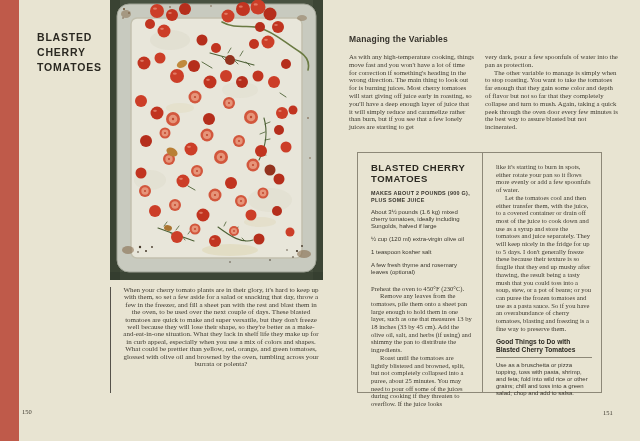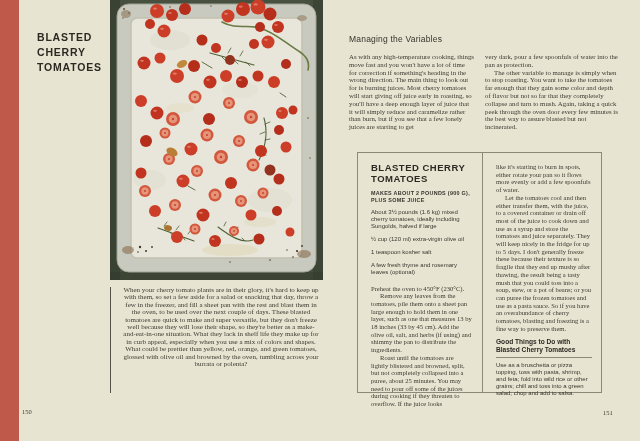--- a/index.html
+++ b/index.html
@@ -20,21 +20,21 @@
   figure.photo svg{display:block;}
 
   .intro-block{position:absolute;left:110px;top:287px;width:210px;}
   .intro-rule{position:absolute;left:0;top:0;height:106px;border-left:1px solid #55514a;}
   .intro-text{margin-left:13px;width:196px;font-size:7px;line-height:7.4px;text-align:center;}
 
   .pagenum{position:absolute;font-size:6.5px;color:var(--body-ink);font-family:var(--serif);}
   .pagenum.left{left:22px;top:408px;}
   .pagenum.right{left:603px;top:409px;}
 
-  .section-heading{position:absolute;left:349px;top:34px;font-family:var(--sans);font-weight:normal;
+  .section-heading{position:absolute;left:349px;top:34px;font-family:var(--sans);font-weight:bold;
     font-size:8.5px;letter-spacing:.2px;color:#36332c;}
 
   .var-col{position:absolute;top:53px;font-size:6.8px;line-height:7.8px;}
   .var-col.c1{left:349px;width:125px;}
   .var-col.c2{left:485px;width:134px;}
   p.ind{text-indent:9px;}
 
   .recipe-box{position:absolute;left:357px;top:152px;width:245px;height:241px;
     border:1px solid var(--rule);display:flex;}
   .recipe-left{width:125px;padding:9px 10px 0 13px;}

